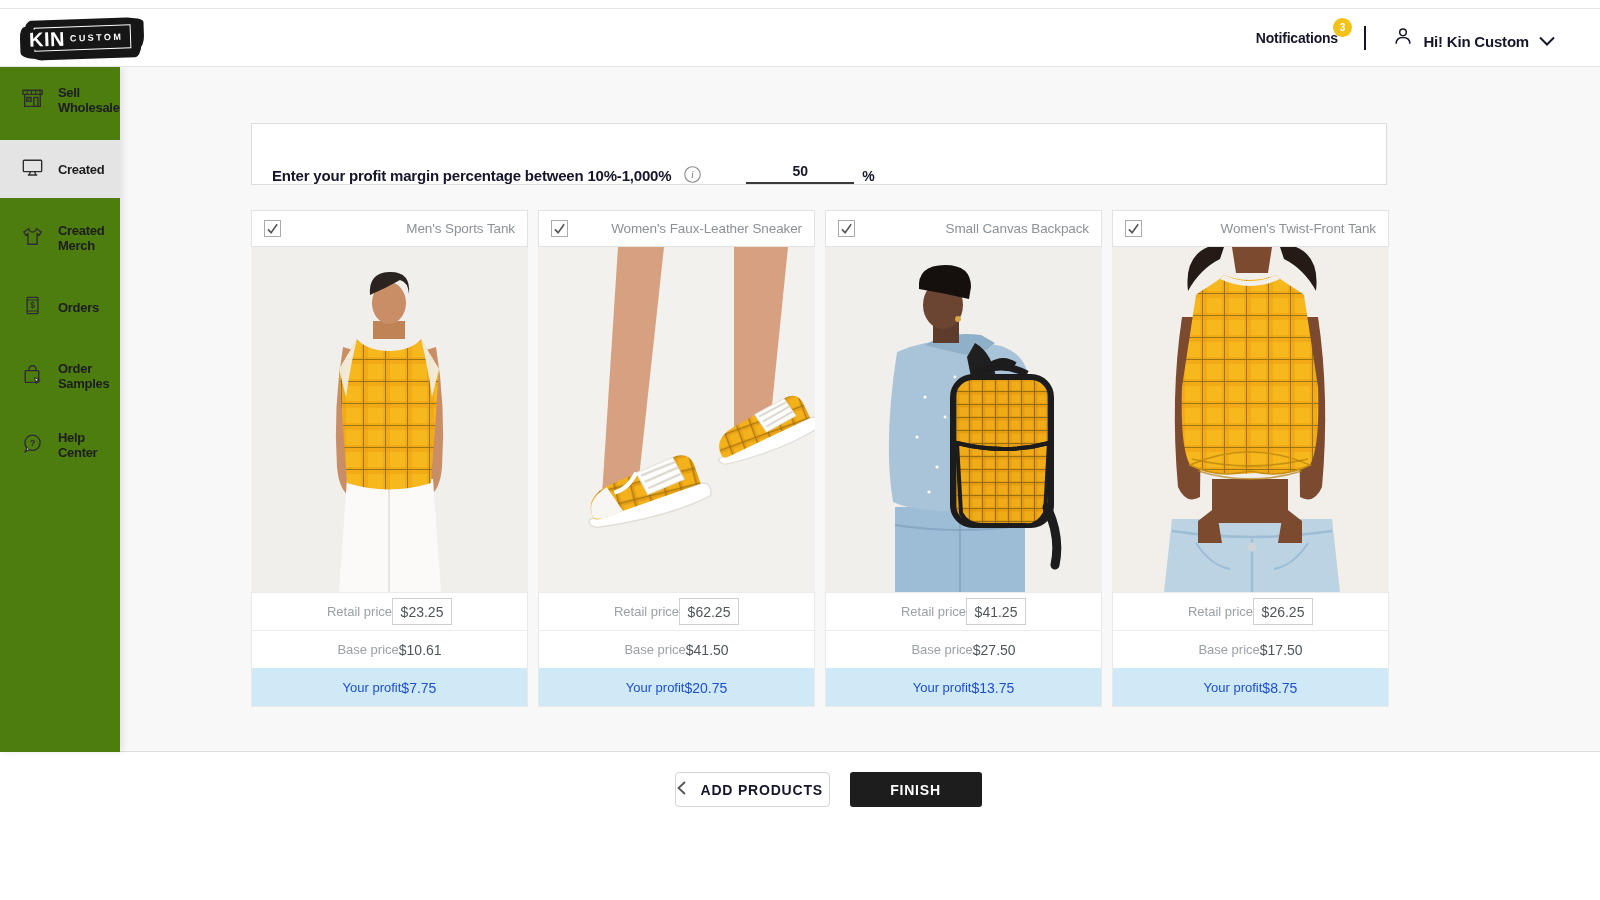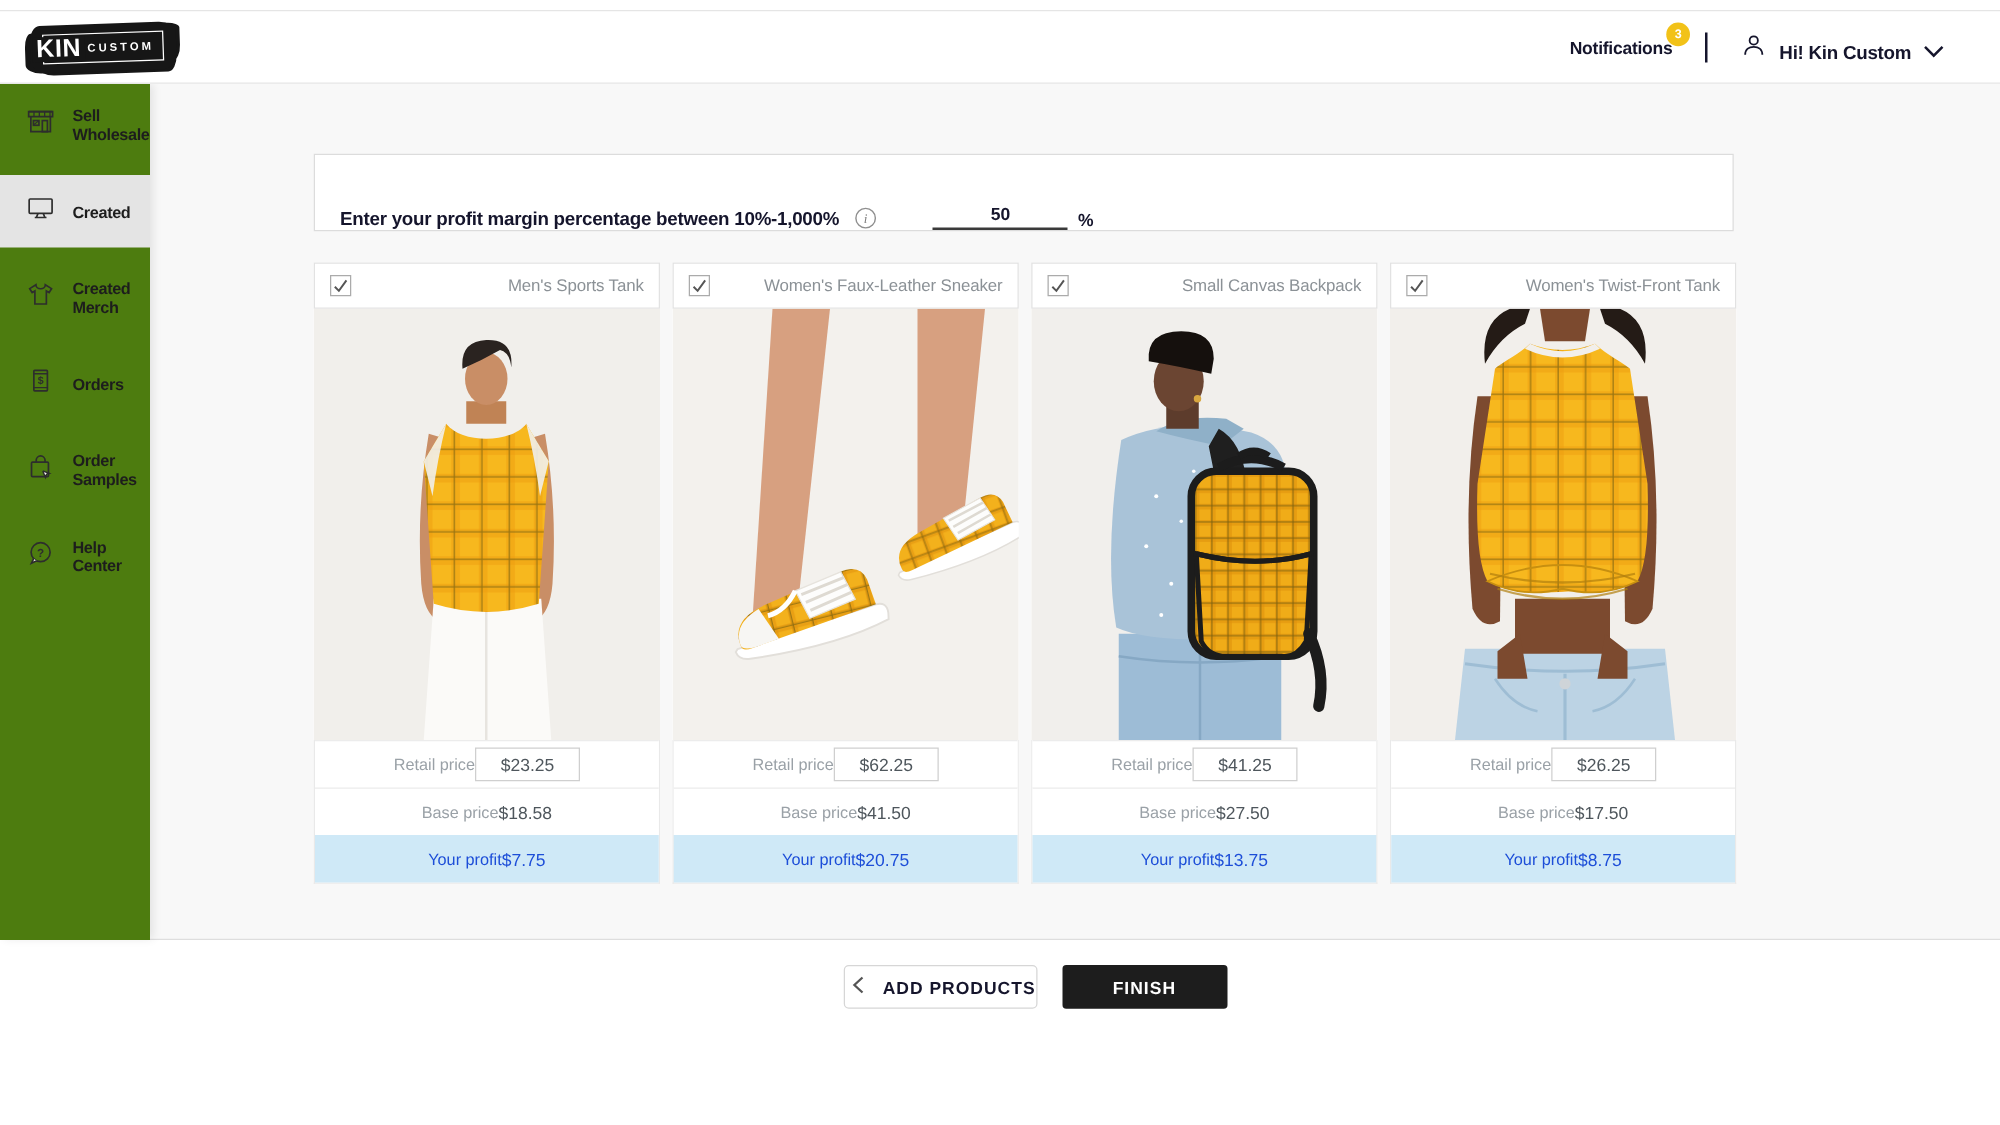--- a/index.html
+++ b/index.html
@@ -73,30 +73,30 @@
   .checkbox{ width:17px; height:17px; border:1px solid #ababab; background:#fff;
     display:flex; align-items:center; justify-content:center; cursor:pointer; flex:none; }
   .card-title{ margin-left:auto; font-size:13.5px; color:#8b9196; letter-spacing:-0.1px; }
   .photo{ display:block; width:100%; height:345px; }
   .price-table{ border-left:1px solid #e9e9e9; border-right:1px solid #e9e9e9; border-bottom:1px solid #e9e9e9; }
   .price-row{ height:38px; display:flex; align-items:center; justify-content:center;
     padding:0 14px; border-top:1px solid #ececec; background:#fff; }
   .price-row .plabel{ font-size:13px; color:#9aa1a7; }
   .price-row .pvalue{ font-size:14px; color:#4e565c; }
   .retail-input{
-    width:84px; height:27px; border:1px solid #cfcfcf; background:#fff; text-align:center;
+    width:60px; height:27px; border:1px solid #cfcfcf; background:#fff; text-align:center;
     font-family:"Liberation Sans",sans-serif; font-size:14px; color:#4e565c; outline:none;
   }
   .price-row.profit{ border-top:1px solid transparent; }
   .price-row.profit .plabel, .price-row.profit .pvalue{ color:#1d4ed8; }
   
   .footer{ display:flex; justify-content:center; gap:20px; margin-top:20px; padding-left:56px; }
   .btn-outline{
     height:35px; min-width:155px; background:#fff; border:1px solid #d6d6d6; border-radius:4px;
-    display:flex; align-items:center; justify-content:flex-end; gap:14px;
+    display:flex; align-items:center; justify-content:flex-start; gap:14px;
     font-family:"Liberation Sans",sans-serif; font-weight:700; font-size:14px;
     letter-spacing:0.8px; color:#15152c; cursor:pointer;
   }
   .btn-dark{
     height:35px; min-width:132px; border:none; border-radius:3px;
     display:flex; align-items:center; justify-content:center;
     font-family:"Liberation Sans",sans-serif; font-weight:700; font-size:14px;
     letter-spacing:0.8px; color:#fff; cursor:pointer;
   }
 </style>
@@ -247,21 +247,21 @@
           <path d="M106 92 C118 108 158 108 170 92" fill="#f1efeb"></path>
           <path d="M106 92 L88 122 L95 150 q4-30 11-58 z M170 92 L188 122 L181 150 q-4-30 -11-58 z" fill="#f1efeb" opacity="0.9"></path>
         </svg>
         <div class="price-table">
           <div class="price-row">
             <span class="plabel">Retail price</span>
             <input class="retail-input" type="text" value="$23.25" style="">
           </div>
           <div class="price-row">
             <span class="plabel">Base price</span>
-            <span class="pvalue">$18.58</span>
+            <span class="pvalue">$10.61</span>
           </div>
           <div class="price-row profit" style="background:#CFE9F7;">
             <span class="plabel">Your profit</span>
             <span class="pvalue">$7.75</span>
           </div>
         </div>
       </article>
 
       <article class="card">
         <div class="card-header">

